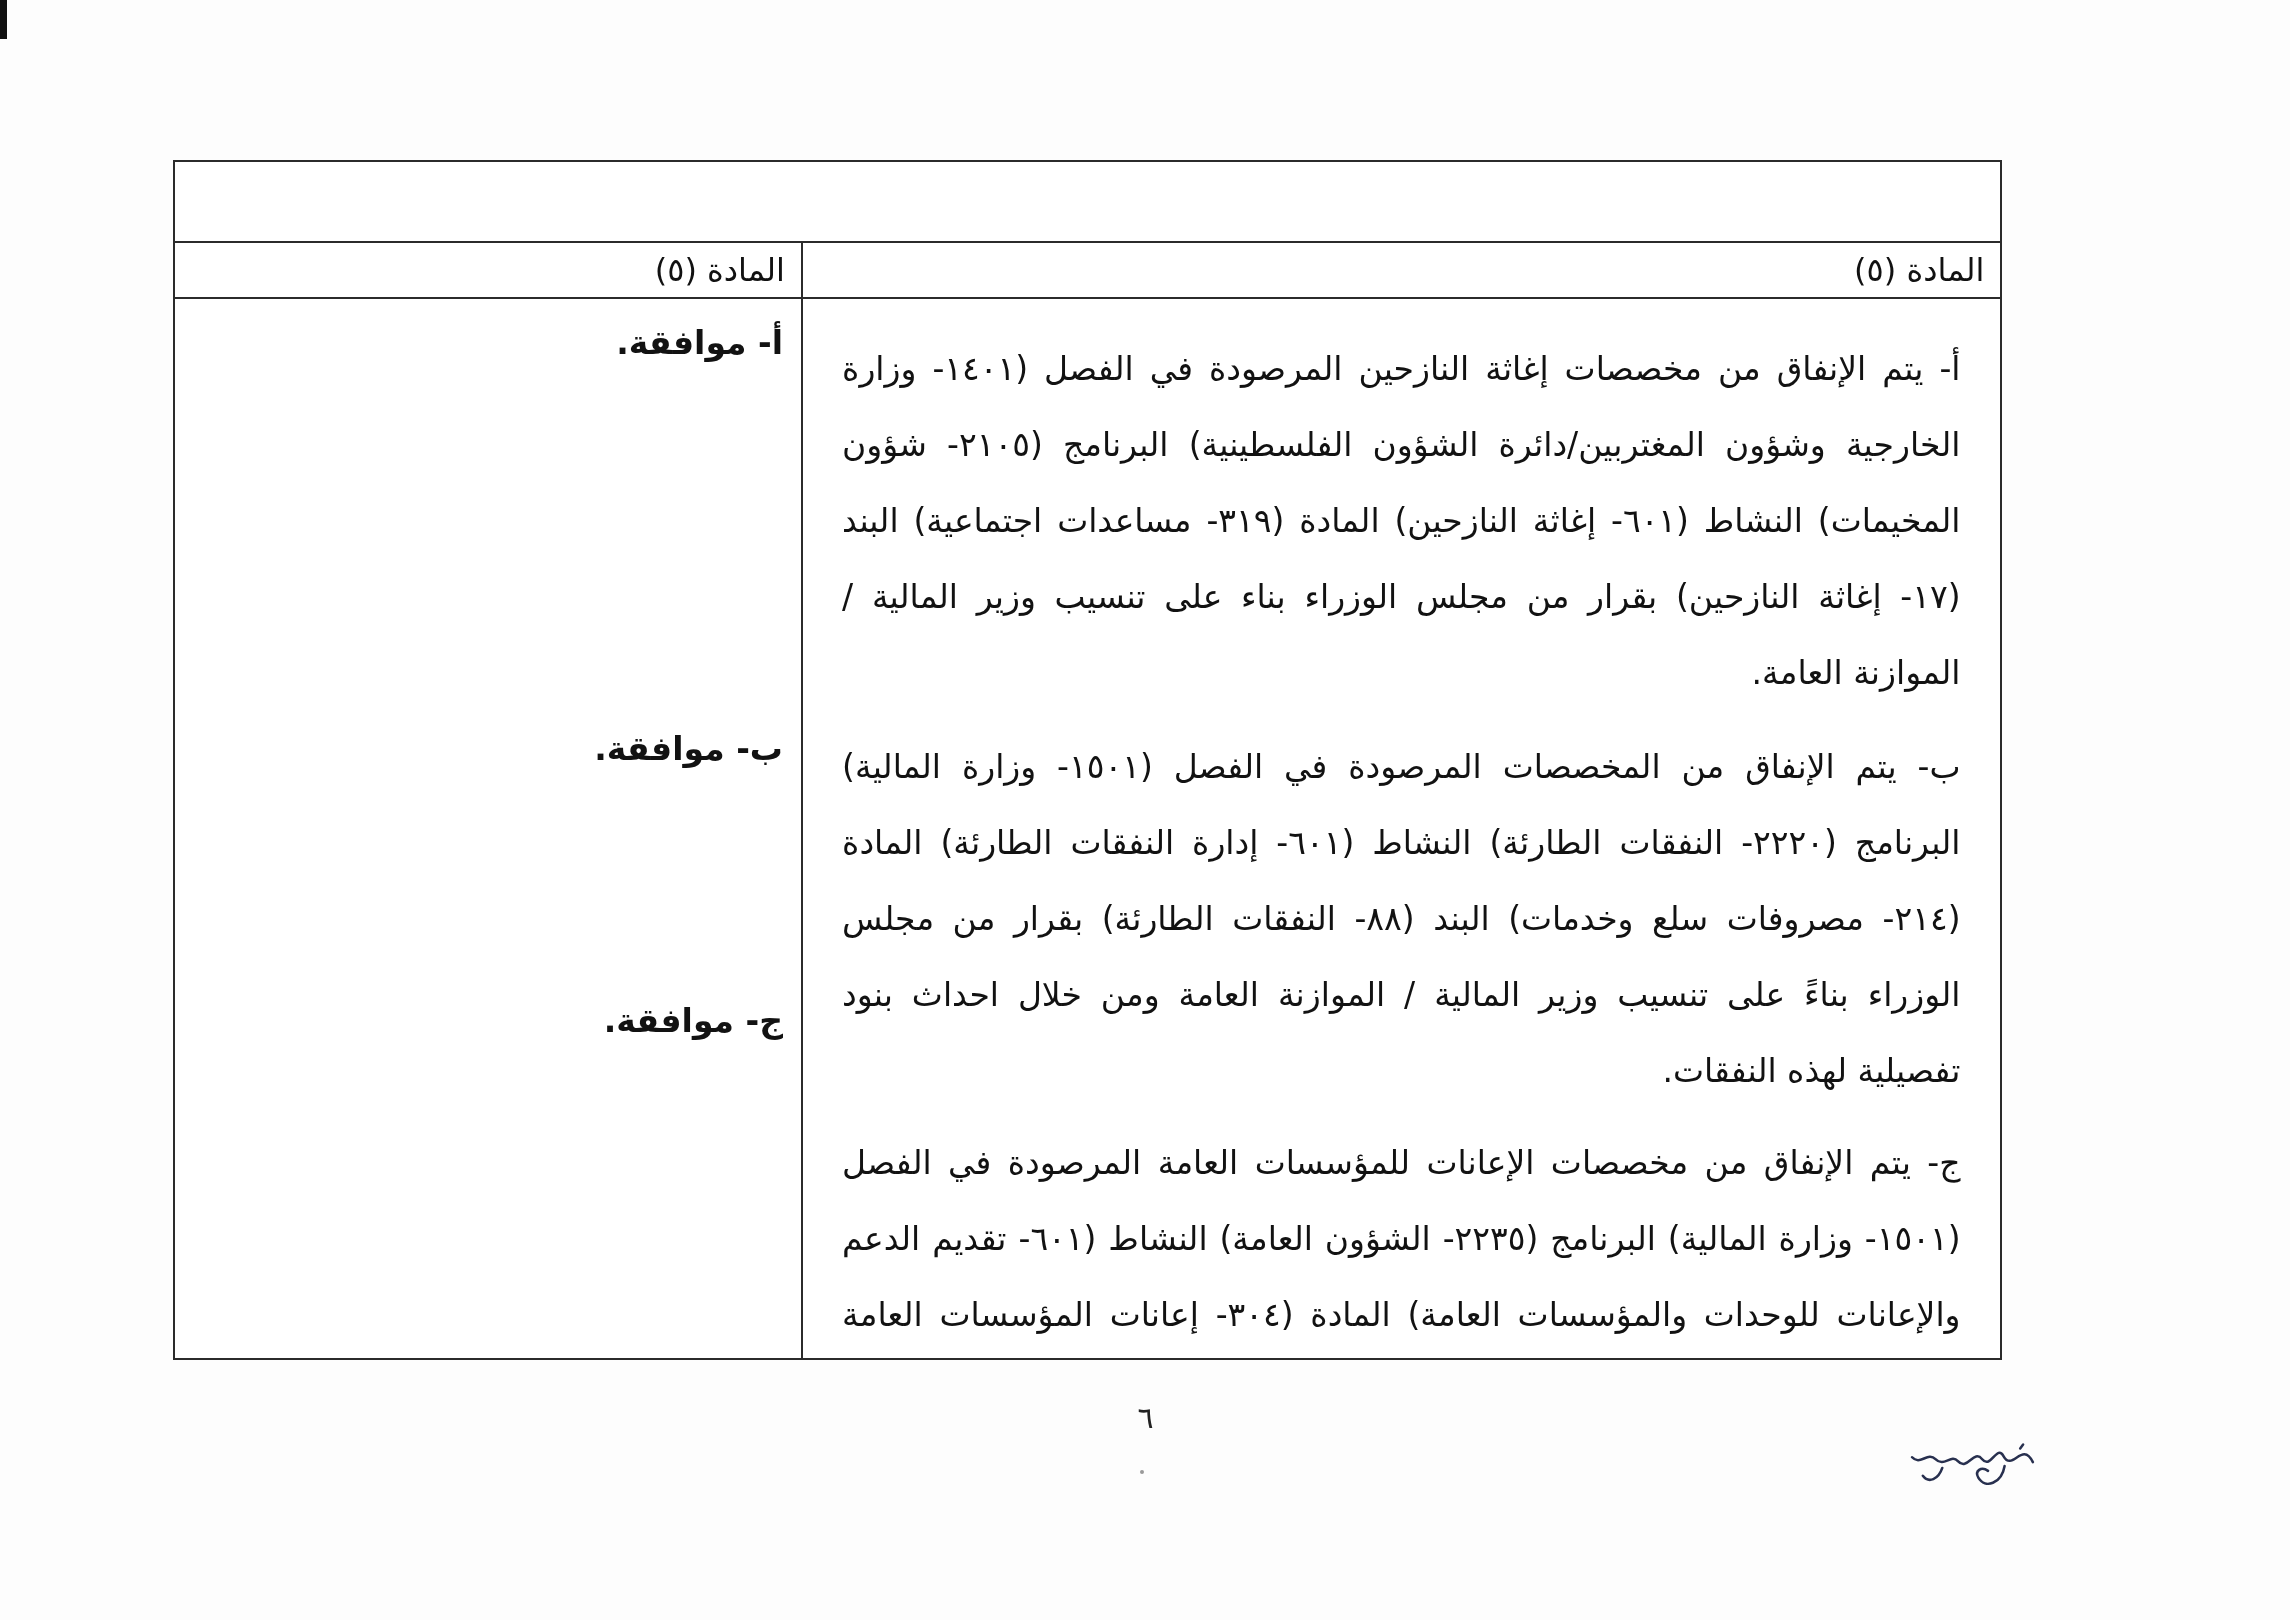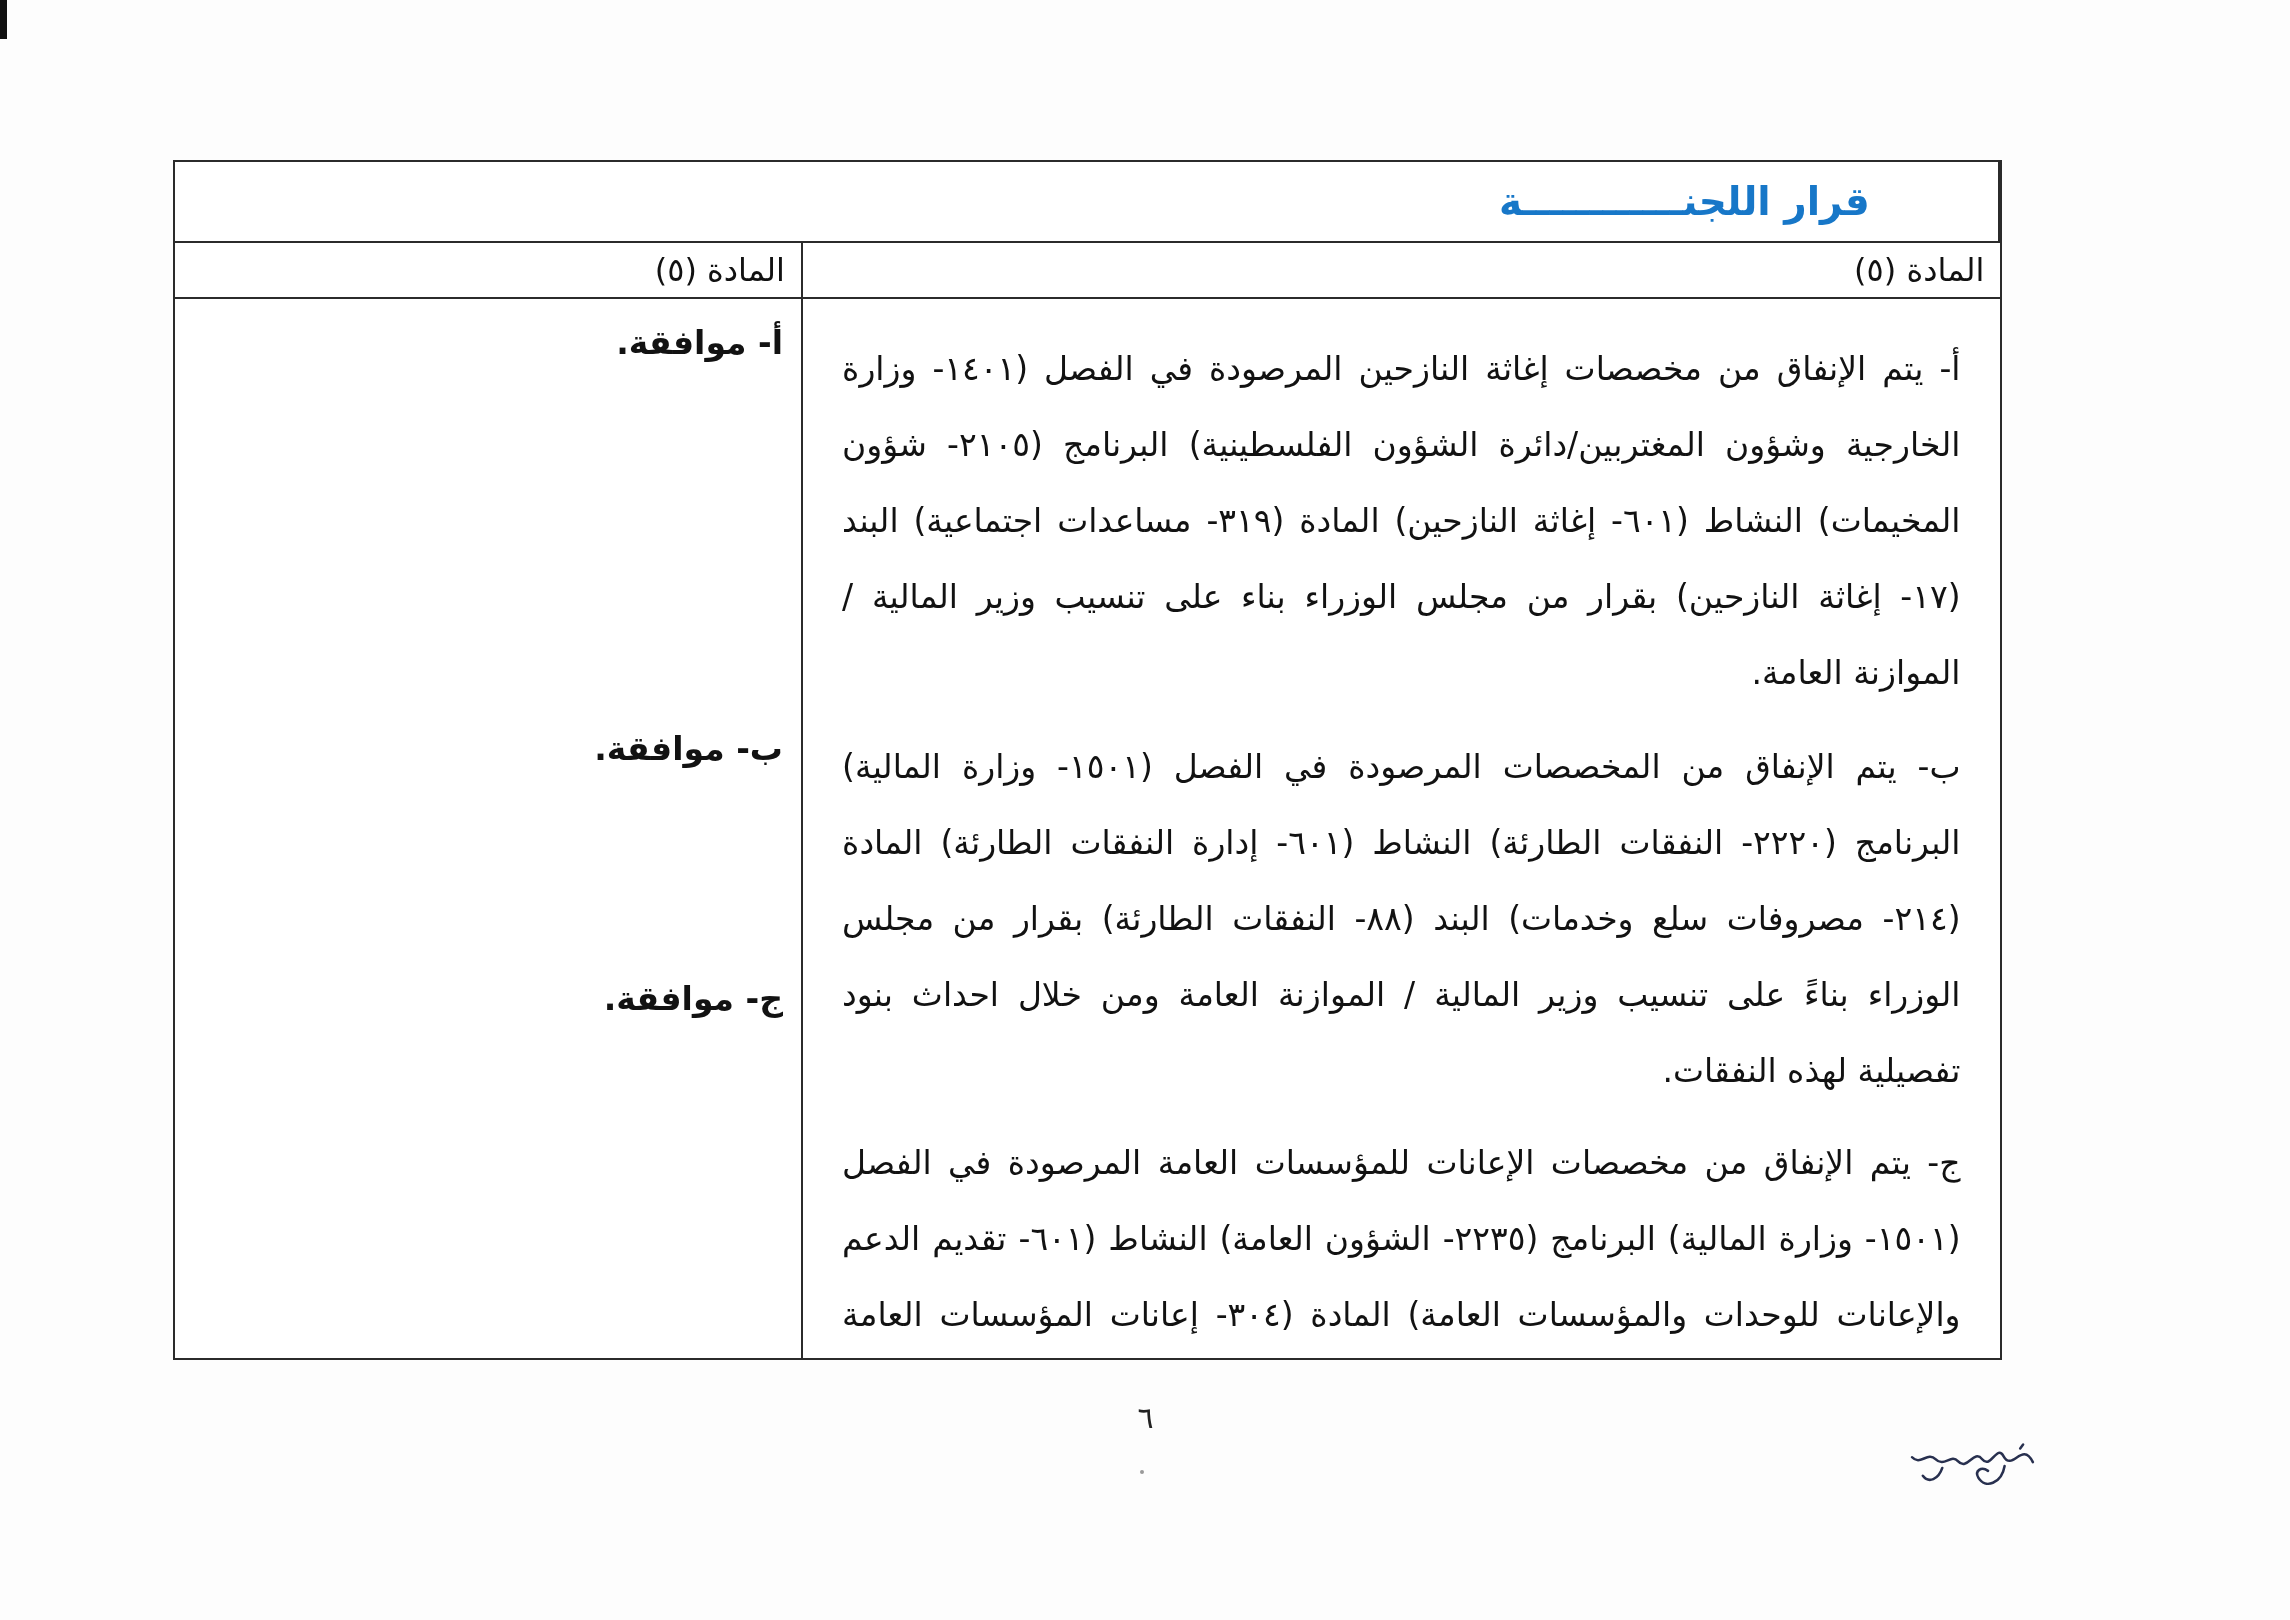--- a/index.html
+++ b/index.html
@@ -77,21 +77,21 @@
   .decision-item {
     position: absolute;
     right: 17.6px;
     font-size: 33px;
     color: #121212;
     direction: rtl;
     white-space: nowrap;
   }
   .dec-a { top: 23.5px; }
   .dec-b { top: 430px; }
-  .dec-c { top: 680px; }
+  .dec-c { top: 702px; }
   .page-number {
     position: absolute;
     left: 0; right: 0;
     top: 1400px;
     text-align: center;
     font-size: 30px;
     color: #222;
   }
   .page-dot {
     position: absolute;
@@ -112,21 +112,20 @@
 </head>
 <body>
 
 <div class="page">
 
   <div class="scan-mark"></div>
 
   <div class="doc-table">
 
     <div class="t-row row-header">
-      <div class="cell col-decision hdr">قرار اللجنــــــــــــة</div>
     </div>
 
     <div class="t-row row-subheader">
       <div class="cell col-article sub">المادة (٥)</div>
       <div class="cell col-decision sub">المادة (٥)</div>
     </div>
 
     <div class="t-row row-body">
       <div class="cell col-article article-body">
         <p class="para-a">أ- يتم الإنفاق من مخصصات إغاثة النازحين المرصودة في الفصل (١٤٠١- وزارة الخارجية وشؤون المغتربين/دائرة الشؤون الفلسطينية) البرنامج (٢١٠٥- شؤون المخيمات) النشاط (٦٠١- إغاثة النازحين) المادة (٣١٩- مساعدات اجتماعية) البند (١٧- إغاثة النازحين) بقرار من مجلس الوزراء بناء على تنسيب وزير المالية / الموازنة العامة.</p>

